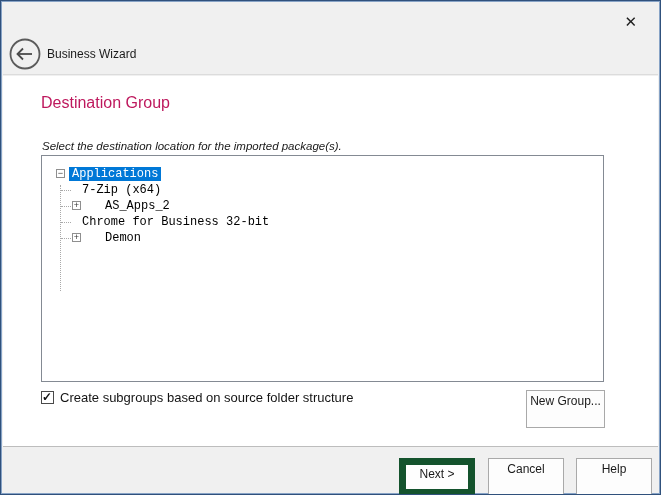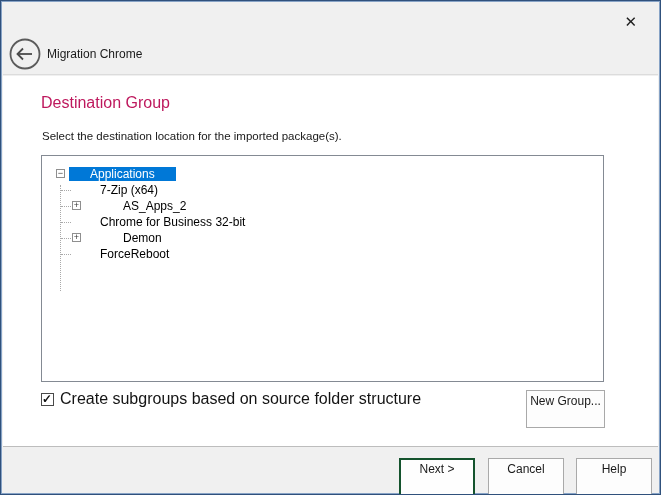--- a/index.html
+++ b/index.html
@@ -33,22 +33,22 @@
   
   .content {
     position:absolute; top:75px; left:2px; right:2px; height:372px;
     background:#ffffff;
   }
   .page-title {
     position:absolute; left:38px; top:18px;
     font-size:16px; color:#be185d;
   }
   .page-subtitle {
-    position:absolute; left:39px; top:54px;
-    font-size:11.5px; color:#191919;
+    position:absolute; left:39px; top:64px;
+    font-size:11.5px; color:#191919;font-style:italic;
   }
 
   
   .tree {
     position:absolute; left:38px; top:79px; width:563px; height:227px;
     border:1px solid #848a93; background:#fff;
     padding-top:10px; font-size:12px; color:#000; overflow:hidden;
   }
   .tree-row { position:relative; height:16px; display:flex; align-items:center; }
   .tree-row .expander {
@@ -58,72 +58,72 @@
   }
   .tree-row.root .expander { left:14px; }
   .tree-row.child .expander { left:30px; }
   .tree-row.child::before {
     content:""; position:absolute; left:19px; top:8px; width:10px;
     border-top:1px dotted #a9a9a9;
   }
   .tree-row.root .label { margin-left:27px; }
   .tree-row.child .label { margin-left:37px;text-align:center; }
   .tree-row.child.boxed .label { margin-left:60px; }
-  .tree-row .label { padding:0 21px; line-height:14px; white-space:nowrap; }
+  .tree-row .label { padding:0 3px; line-height:14px; white-space:nowrap;font-family:Liberation Mono, monospace; }
   .tree-row .label.selected { background:#0078d7; color:#fff; }
   .tree-vline {
     position:absolute; left:18px; top:29px; height:106px; width:0;
     border-left:1px dotted #a9a9a9;
   }
 
   
   .check-row { position:absolute; left:38px; top:314px; display:flex; align-items:center; }
   .checkbox {
     width:13px; height:13px; border:1px solid #494949; background:#fff;
     position:relative; display:inline-block;
   }
   .checkbox .check {
     position:absolute; left:0px; top:-2px;
     font-size:12px; color:#111; font-weight:bold; line-height:14px;
   }
-  .check-label { margin-left:6px; font-size:16px; color:#141414; }
+  .check-label { margin-left:6px; font-size:13px; color:#141414; }
 
   
   .btn {
     position:absolute; height:38px;
     background:#fdfdfd; border:1px solid #a9a9a9;
     font-family:"Liberation Sans", sans-serif;
     font-size:12px; color:#1a1a1a; text-align:center; line-height:21px;
   }
   .new-group-btn { left:523px; top:314px; width:79px; }
 
   
   .footer {
     position:absolute; left:2px; right:2px; bottom:2px; height:46px;
     background:#f0f0f0; border-top:1px solid #bdbdbd;
   }
-  .next-btn   { left:396px; top:11px; width:76px; border:2px solid #14532d; line-height:19px; background:#fefefe; }
+  .next-btn   { left:396px; top:11px; width:76px; border:7px solid #14532d; line-height:19px; background:#fefefe; }
   .cancel-btn { left:485px; top:11px; width:76px; }
   .help-btn   { left:573px; top:11px; width:76px; }
 </style>
 </head>
 <body>
 
 <div class="window">
 
   <div class="header">
     <span class="close-btn">✕</span>
     <span class="back-btn">
       <svg width="34" height="34" viewBox="0 0 34 34">
         <circle cx="17" cy="17" r="14.5" fill="none" stroke="#5b5b5b" stroke-width="1.8"></circle>
         <line x1="10" y1="17" x2="24" y2="17" stroke="#4a4a4a" stroke-width="1.8"></line>
         <polyline points="15,11.5 9.5,17 15,22.5" fill="none" stroke="#4a4a4a" stroke-width="1.8"></polyline>
       </svg>
     </span>
-    <span class="header-title">Migration Chrome</span>
+    <span class="header-title">Business Wizard</span>
   </div>
 
   <div class="content">
     <div class="page-title">Destination Group</div>
     <div class="page-subtitle">Select the destination location for the imported package(s).</div>
 
     <div class="tree" id="tree">
       <div class="tree-vline"></div>
 
     <div class="tree-row root boxed">
@@ -137,23 +137,20 @@
           <span class="expander">+</span>
           <span class="label">AS_Apps_2</span>
         </div>
         <div class="tree-row child">
           <span class="label">Chrome for Business 32-bit</span>
         </div>
         <div class="tree-row child boxed">
           <span class="expander">+</span>
           <span class="label">Demon</span>
         </div>
-        <div class="tree-row child">
-          <span class="label">ForceReboot</span>
-        </div>
       </div>
 
     <div class="check-row">
       <span class="checkbox">
         <span class="check" id="checkmark">✓</span>
       </span>
       <span class="check-label">Create subgroups based on source folder structure</span>
     </div>
 
     <div class="btn new-group-btn">New Group...</div>

